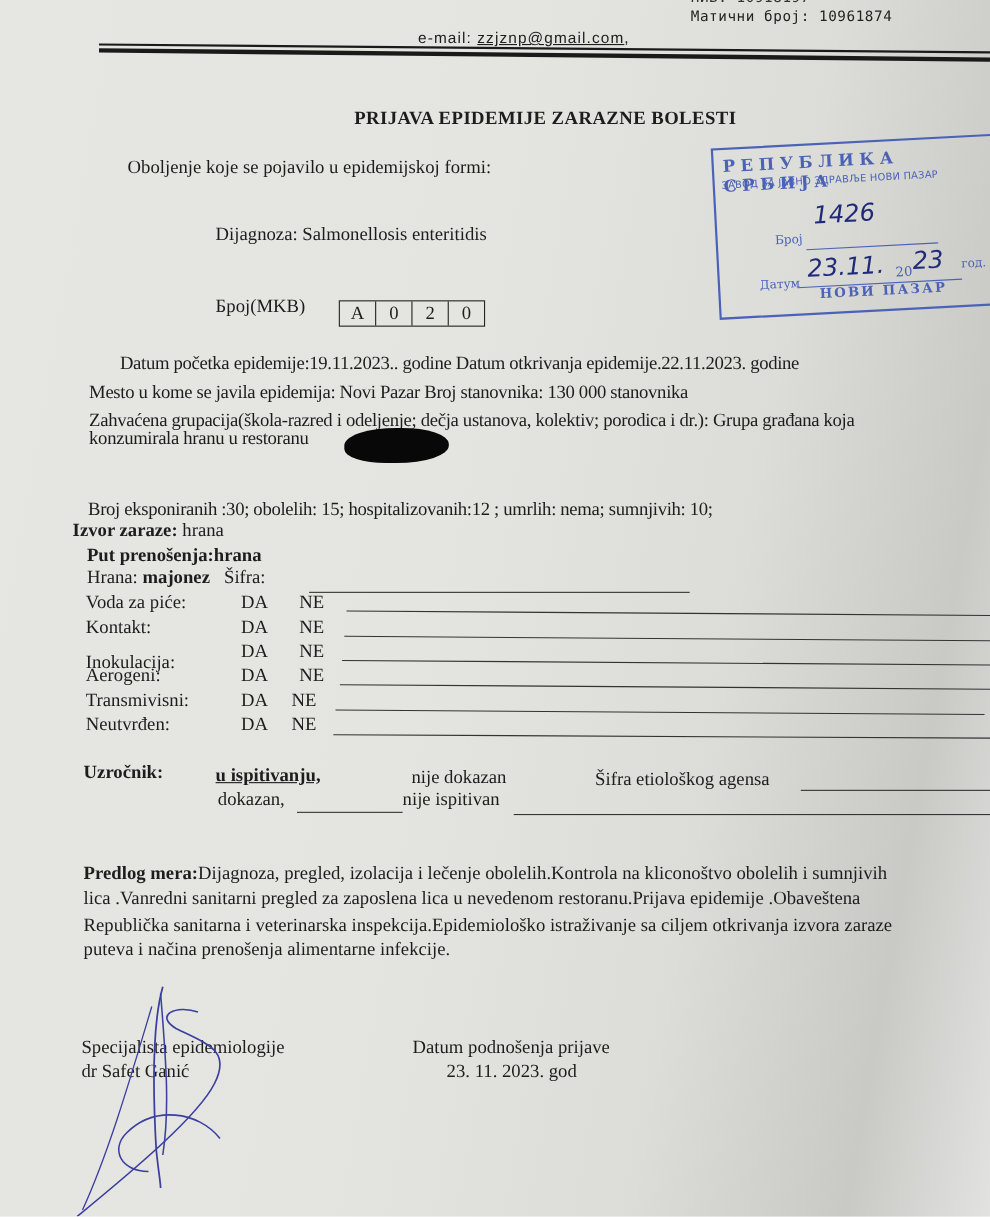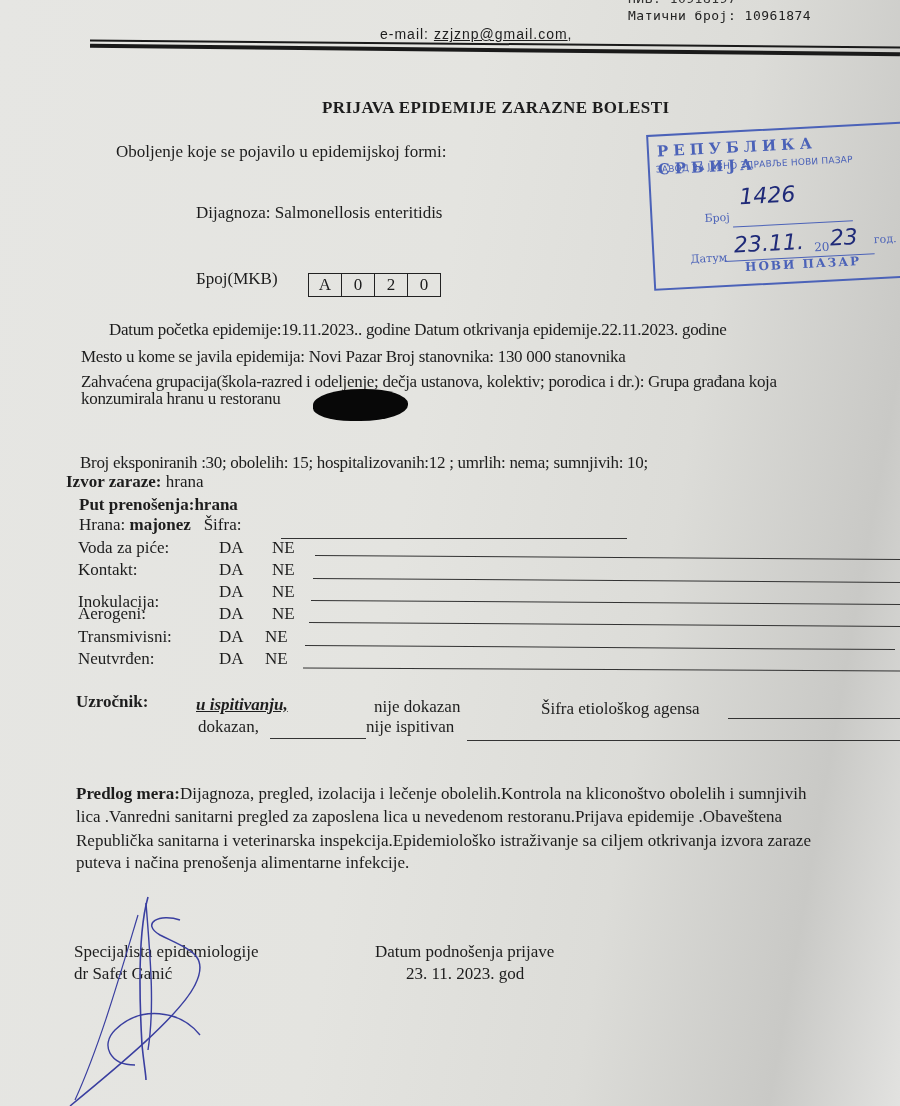--- a/index.html
+++ b/index.html
@@ -112,21 +112,21 @@
 <div class="abs t" style="left:219px; top:627px;">DA</div>
 <div class="abs t" style="left:265px; top:627px;">NE</div>
 <div class="line" style="left:305px; top:647px; width:590px; transform:rotate(0.4deg);"></div>
 
 <div class="abs t" style="left:78px; top:649px;"><span>Neutvrđen:</span></div>
 <div class="abs t" style="left:219px; top:649px;">DA</div>
 <div class="abs t" style="left:265px; top:649px;">NE</div>
 <div class="line" style="left:303px; top:669px; width:597px; transform:rotate(0.3deg);"></div>
 
 <div class="abs t b" style="left:76px; top:692px;">Uzročnik:</div>
-<div class="abs t b" style="left:196px; top:695px; text-decoration:underline;font-style:italic;">u ispitivanju,</div>
+<div class="abs t b" style="left:196px; top:695px; text-decoration:underline;">u ispitivanju,</div>
 <div class="abs t" style="left:374px; top:697px;">nije dokazan</div>
 <div class="abs t" style="left:541px; top:699px;">Šifra etiološkog agensa</div>
 <div class="line" style="left:728px; top:718px; width:172px;"></div>
 <div class="abs t" style="left:198px; top:717px;">dokazan,</div>
 <div class="line" style="left:270px; top:738px; width:96px;"></div>
 <div class="abs t" style="left:366px; top:717px;">nije ispitivan</div>
 <div class="line" style="left:467px; top:740px; width:433px;"></div>
 
 <div class="abs t" style="left:76px; top:784px;">
   <span class="b">Predlog mera:</span><span>Dijagnoza, pregled, izolacija i lečenje obolelih.Kontrola na kliconoštvo obolelih i sumnjivih</span>

